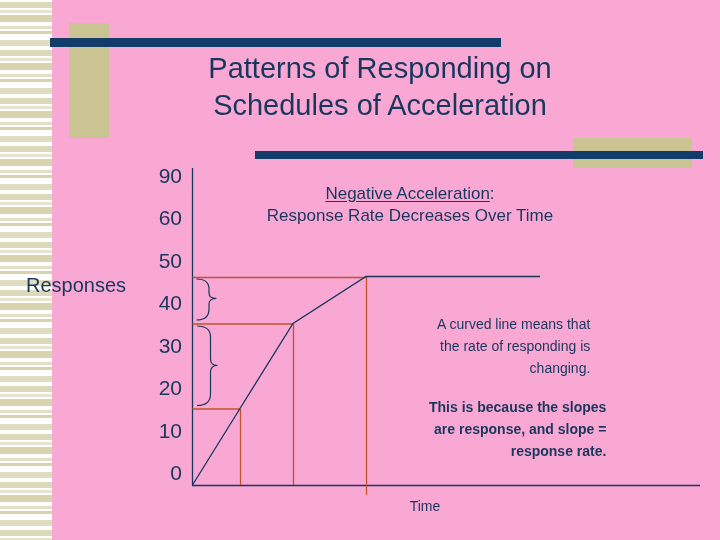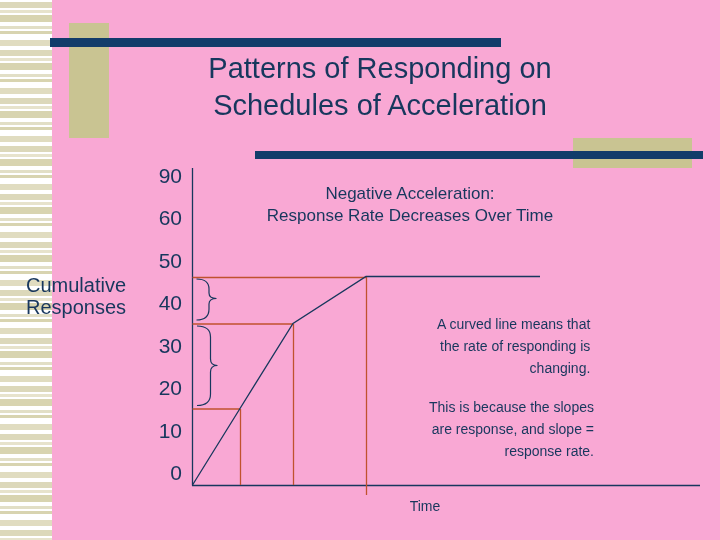--- a/index.html
+++ b/index.html
@@ -45,21 +45,21 @@
     position: absolute; left: 140px; top: 50px; width: 480px;
     text-align: center; color: #17375d;
     font-size: 29px; line-height: 37px; font-weight: 400;
   }
 
   .subtitle {
     position: absolute; left: 225px; top: 183px; width: 370px;
     text-align: center; color: #17375d;
     font-size: 17px; line-height: 22px;
   }
-  .subtitle .heading { text-underline-offset: 2px; }
+  .subtitle .heading { text-decoration: underline; text-underline-offset: 2px; }
 
   .chart-svg { position: absolute; left: 0; top: 0; width: 720px; height: 540px; }
 
   .ylabel {
     position: absolute; left: 26px; top: 274px; width: 120px;
     color: #17375d; font-size: 20px; line-height: 22px; text-align: left;
   }
 
   .ytick {
     position: absolute; left: 134px; width: 48px; height: 24px;
@@ -69,21 +69,21 @@
   .xlabel {
     position: absolute; left: 380px; top: 494px; width: 90px;
     text-align: center; color: #17375d; font-size: 14px; line-height: 24px;
   }
 
   .note {
     position: absolute; color: #17375d; font-size: 14px; line-height: 22px;
     text-align: right; white-space: nowrap;
   }
   .note-1 { left: 437px; top: 313px; }
-  .note-2 { left: 429px; top: 396px; }
+  .note-2 { left: 429px; top: 396px; font-weight: bold; }
 </style>
 </head>
 <body>
 
 <div class="slide">
 
   <div class="stripes"></div>
   <div class="khaki-block khaki-1"></div>
   <div class="navy-bar bar-1"></div>
   <div class="khaki-block khaki-2"></div>
@@ -111,21 +111,20 @@
     <line x1="293.5" y1="324" x2="293.5" y2="485" stroke="#c0522e" stroke-width="1.3"></line>
     <line x1="366.5" y1="277" x2="366.5" y2="495" stroke="#c0522e" stroke-width="1.3"></line>
 
     <polyline points="192.5,485 240,408.5 293,323.5 366,276.5 540,276.5" fill="none" stroke="#17375d" stroke-width="1.3"></polyline>
 
     <path d="M196.5 279 Q209 279 209 289 L209 293 Q209 298.5 216.5 298.5 Q209 298.5 209 304 L209 309 Q209 320 196.5 320" fill="none" stroke="#17375d" stroke-width="1.2"></path>
     <path d="M197 326 Q210.5 326 210.5 337 L210.5 359 Q210.5 365.5 217.5 365.5 Q210.5 365.5 210.5 372 L210.5 394 Q210.5 405.5 197 405.5" fill="none" stroke="#17375d" stroke-width="1.2"></path>
   </svg>
 
   <div class="ylabel">
-    <div>Cumulative</div>
     <div>Responses</div>
   </div>
 
   <div class="ytick" style="top:164px">90</div>
   <div class="ytick" style="top:206px">60</div>
   <div class="ytick" style="top:249px">50</div>
   <div class="ytick" style="top:291px">40</div>
   <div class="ytick" style="top:334px">30</div>
   <div class="ytick" style="top:376px">20</div>
   <div class="ytick" style="top:419px">10</div>

